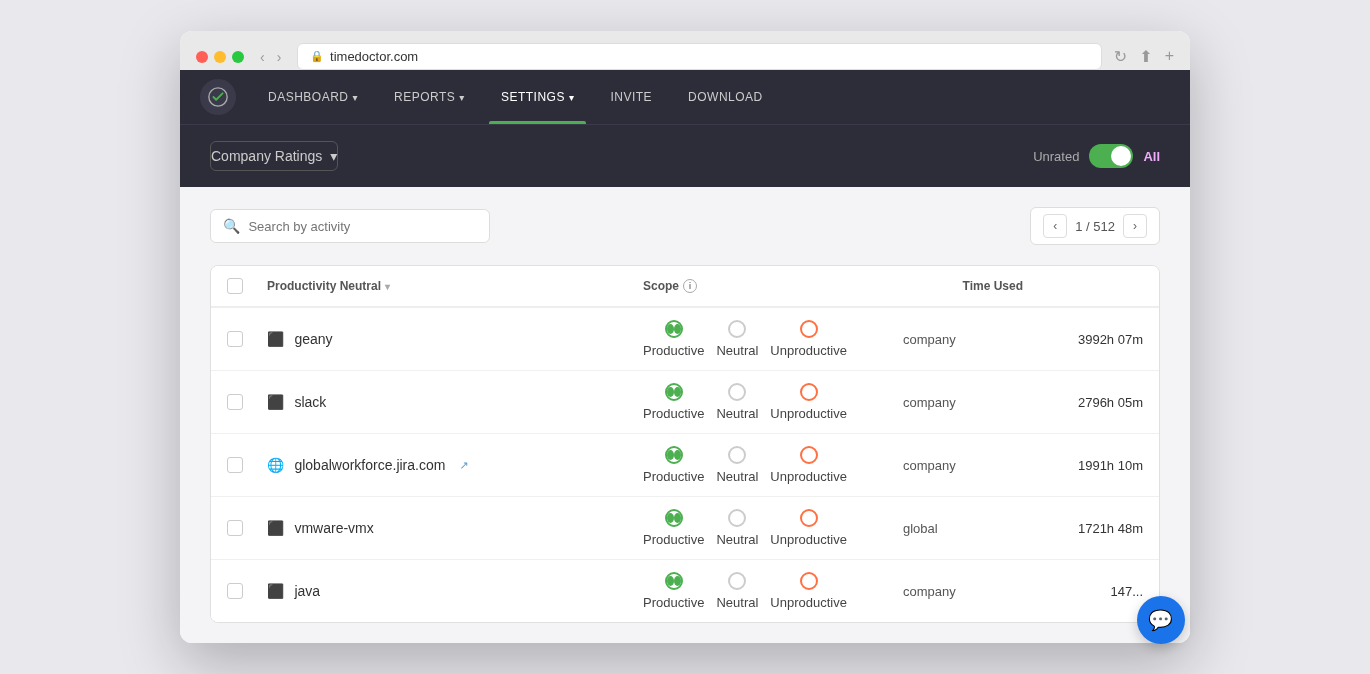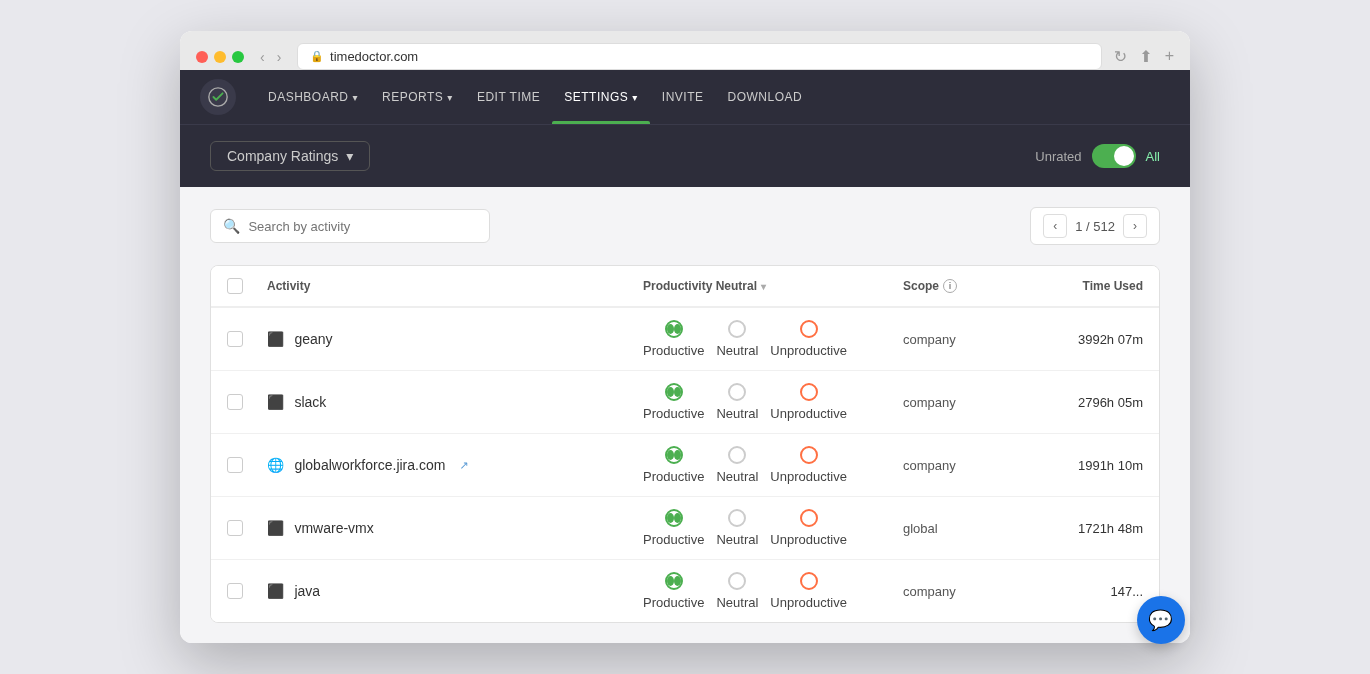--- a/index.html
+++ b/index.html
@@ -84,21 +84,21 @@
       align-items: center;
       justify-content: center;
       margin-right: 20px;
       flex-shrink: 0;
     }
     .nav-logo svg { width: 22px; height: 22px; }
     .nav-items {
       display: flex;
       align-items: center;
       flex: 1;
-      gap: 0;
+      gap: 12px;
       height: 100%;
     }
     .nav-item {
       color: #ccc;
       font-size: 12px;
       font-weight: 500;
       letter-spacing: 0.5px;
       padding: 0 12px;
       height: 100%;
       display: flex;
@@ -163,21 +163,21 @@
       color: #fff;
       font-size: 22px;
       font-weight: 700;
       margin-right: 20px;
     }
     .dropdown-selector {
       background: transparent;
       border: 1px solid #555;
       color: #ccc;
       border-radius: 6px;
-      padding: 6px 16px;
+      padding: 6px 0;
       display: flex;
       align-items: center;
       gap: 8px;
       font-size: 14px;
       cursor: pointer;
     }
     .header-right {
       margin-left: auto;
       display: flex;
       align-items: center;
@@ -200,23 +200,23 @@
       position: absolute;
       width: 20px;
       height: 20px;
       background: #fff;
       border-radius: 50%;
       top: 2px;
       right: 2px;
       transition: 0.2s;
     }
     .all-label {
-      color: #86efac;
-      font-size: 13px;
-      font-weight: 400;
+      color: #f0abfc;
+      font-size: 13px;
+      font-weight: 700;
     }
     
     .content-area {
       background: #f4f4f6;
       padding: 20px 30px;
       min-height: 400px;
     }
     .toolbar {
       display: flex;
       align-items: center;
@@ -440,23 +440,20 @@
     </div>
     <div class="nav-items">
       <div class="nav-item">
         <span>DASHBOARD</span>
         <span class="chevron">▾</span>
       </div>
       <div class="nav-item">
         <span>REPORTS</span>
         <span class="chevron">▾</span>
       </div>
-      <div class="nav-item">
-        <span>EDIT TIME</span>
-      </div>
       <div class="nav-item active">
         <span>SETTINGS</span>
         <span class="chevron">▾</span>
       </div>
       <div class="nav-item">
         <span>INVITE</span>
       </div>
       <div class="nav-item">
         <span>DOWNLOAD</span>
       </div>
@@ -489,23 +486,20 @@
       </div>
     </div>
 
     <div class="table-container">
 
       <div class="table-header">
         <div class="th">
           <div class="checkbox"></div>
         </div>
         <div class="th">
-          <span>Activity</span>
-        </div>
-        <div class="th">
           <span>Productivity Neutral</span>
           <span class="sort-icon">▾</span>
         </div>
         <div class="th">
           <span>Scope</span>
           <span class="info-icon">i</span>
         </div>
         <div class="th" style="text-align:right; justify-content:flex-end;">
           <span>Time Used</span>
         </div>

